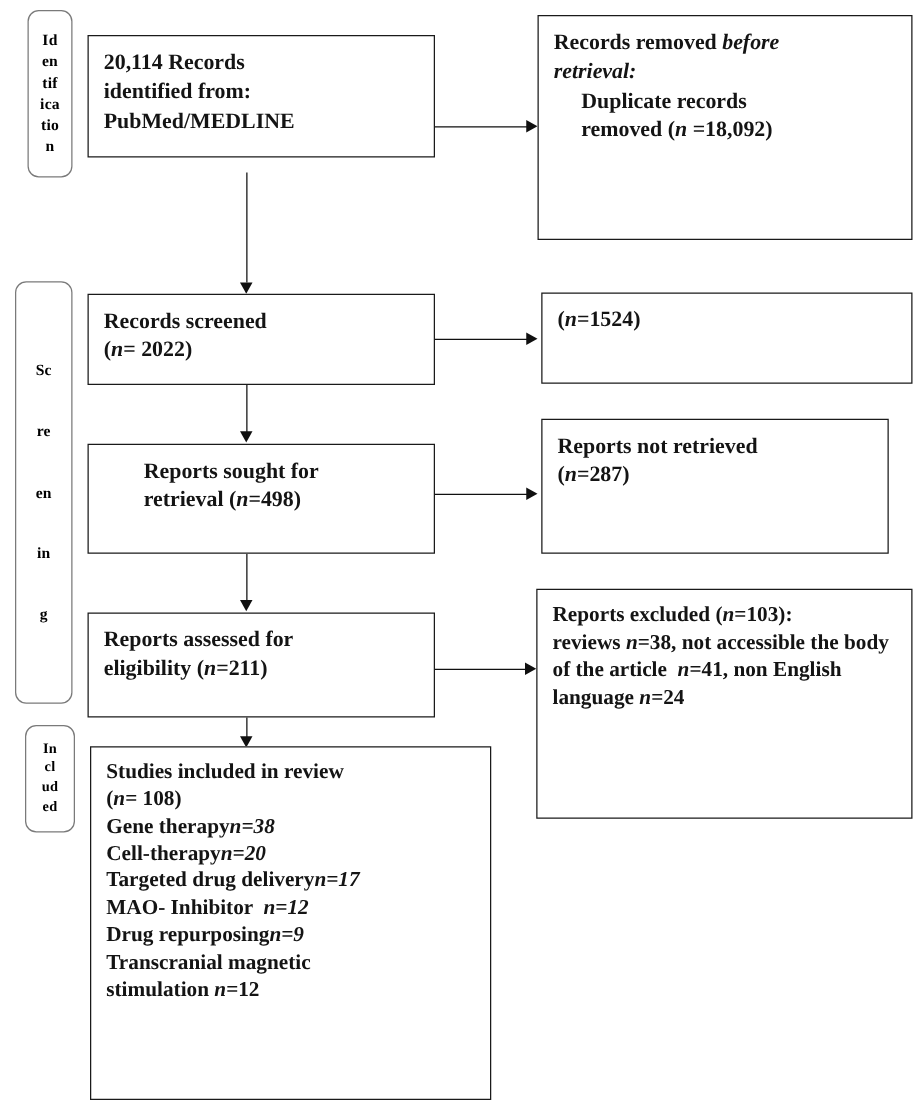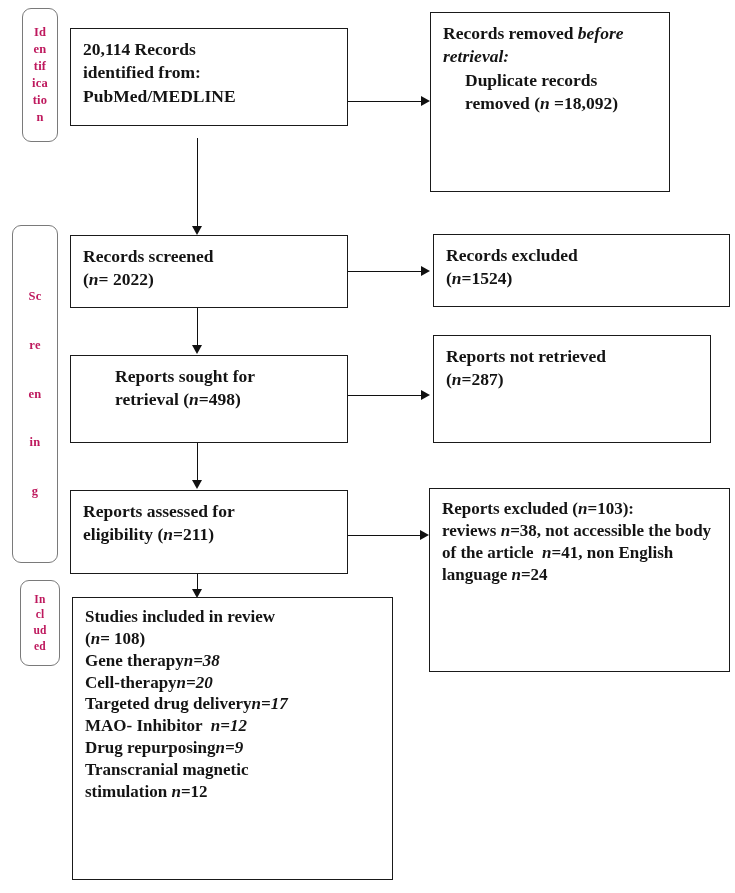--- a/index.html
+++ b/index.html
@@ -27,21 +27,21 @@
     border: 1.5px solid #7a7a7a;
     border-radius: 9px;
     background: #ffffff;
     display: flex;
     flex-direction: column;
     align-items: center;
     justify-content: center;
     font-weight: bold;
     font-size: 12.5px;
     line-height: 1.35;
-    color: #be185d;
+    color: #000000;
     letter-spacing: 0.2px;
   }
   .stage-pill .frag { display: block; text-align: center; }
 
   
   .box {
     position: absolute;
     box-sizing: border-box;
     border: 1.6px solid #1a1a1a;
     background: #ffffff;
@@ -164,35 +164,34 @@
     <span class="line"><span>(</span><span class="n-ital">n</span><span>= 108)</span></span>
     <span class="line"><span>Gene therapy</span><span></span><span class="n-ital">n=38</span></span>
     <span class="line"><span>Cell-therapy</span><span></span><span class="n-ital">n=20</span></span>
     <span class="line"><span>Targeted drug delivery</span><span></span><span class="n-ital">n=17</span></span>
     <span class="line"><span>MAO- Inhibitor</span><span style="white-space:pre">  </span><span class="n-ital">n=12</span></span>
     <span class="line"><span>Drug repurposing</span><span></span><span class="n-ital">n=9</span></span>
     <span class="line"><span>Transcranial magnetic</span></span>
     <span class="line"><span>stimulation </span><span class="n-ital">n</span><span>=12</span></span>
   </div>
 
-  <div class="box" style="left:430px; top:12px; width:240px; height:180px;">
+  <div class="box" style="left:430px; top:12px; width:300px; height:180px;">
     <span class="line"><span>Records removed </span><i>before</i></span>
     <span class="line"><i>retrieval:</i></span>
     <span class="line indent">Duplicate records</span>
     <span class="line indent"><span>removed (</span><span class="n-ital">n</span><span> =18,092)</span></span>
   </div>
 
   <div class="box" style="left:433px; top:234px; width:297px; height:73px;">
-    <span class="line">Records excluded</span>
     <span class="line"><span>(</span><span class="n-ital">n</span><span>=1524)</span></span>
   </div>
 
   <div class="box" style="left:433px; top:335px; width:278px; height:108px;">
     <span class="line">Reports not retrieved</span>
     <span class="line"><span>(</span><span class="n-ital">n</span><span>=287)</span></span>
   </div>
 
-  <div class="box tight" style="left:429px; top:488px; width:301px; height:184px;">
+  <div class="box tight" style="left:429px; top:471px; width:301px; height:184px;">
     <span class="line"><span>Reports excluded (</span><span class="n-ital">n</span><span>=103):</span></span>
     <span class="wrapline">reviews <span class="n-ital">n</span>=38, not accessible the body of the article&nbsp; <span class="n-ital">n</span>=41, non English language <span class="n-ital">n</span>=24</span>
   </div>
 
 </div>
 
 </body></html>

